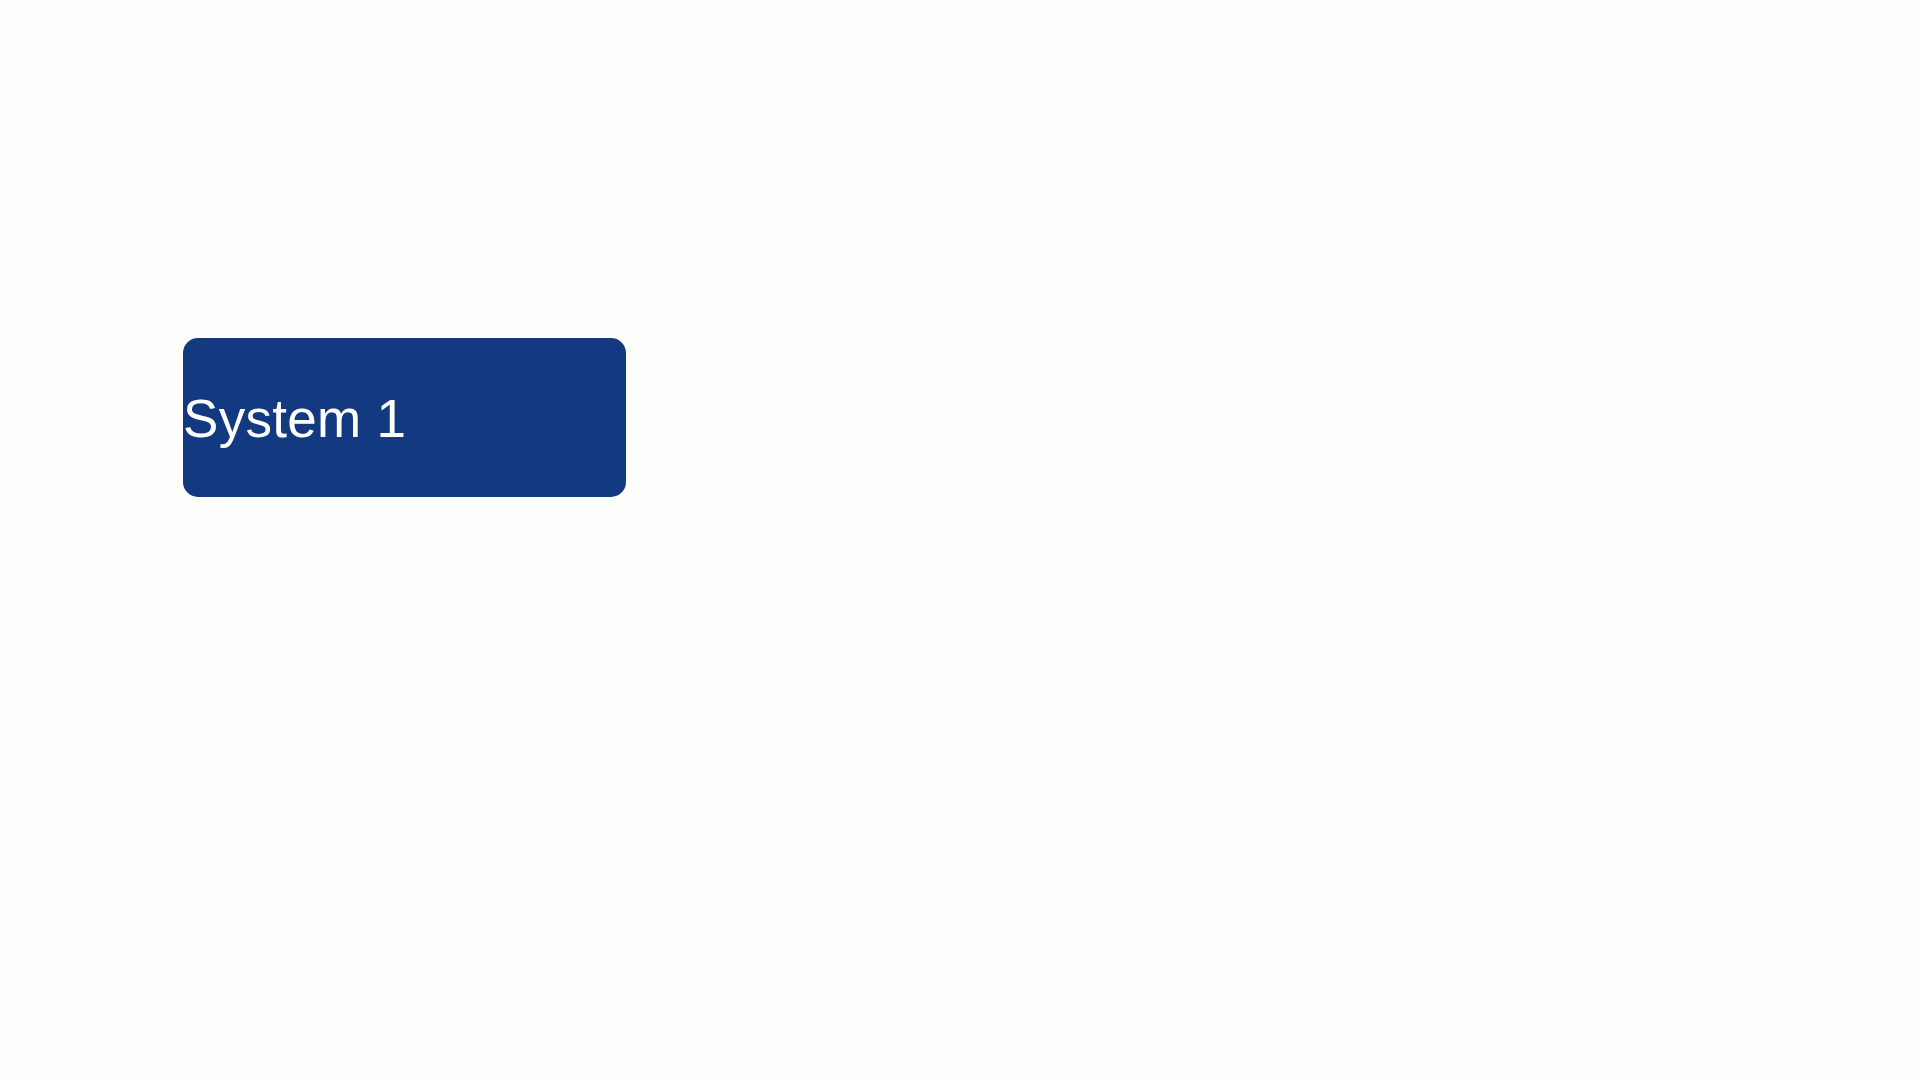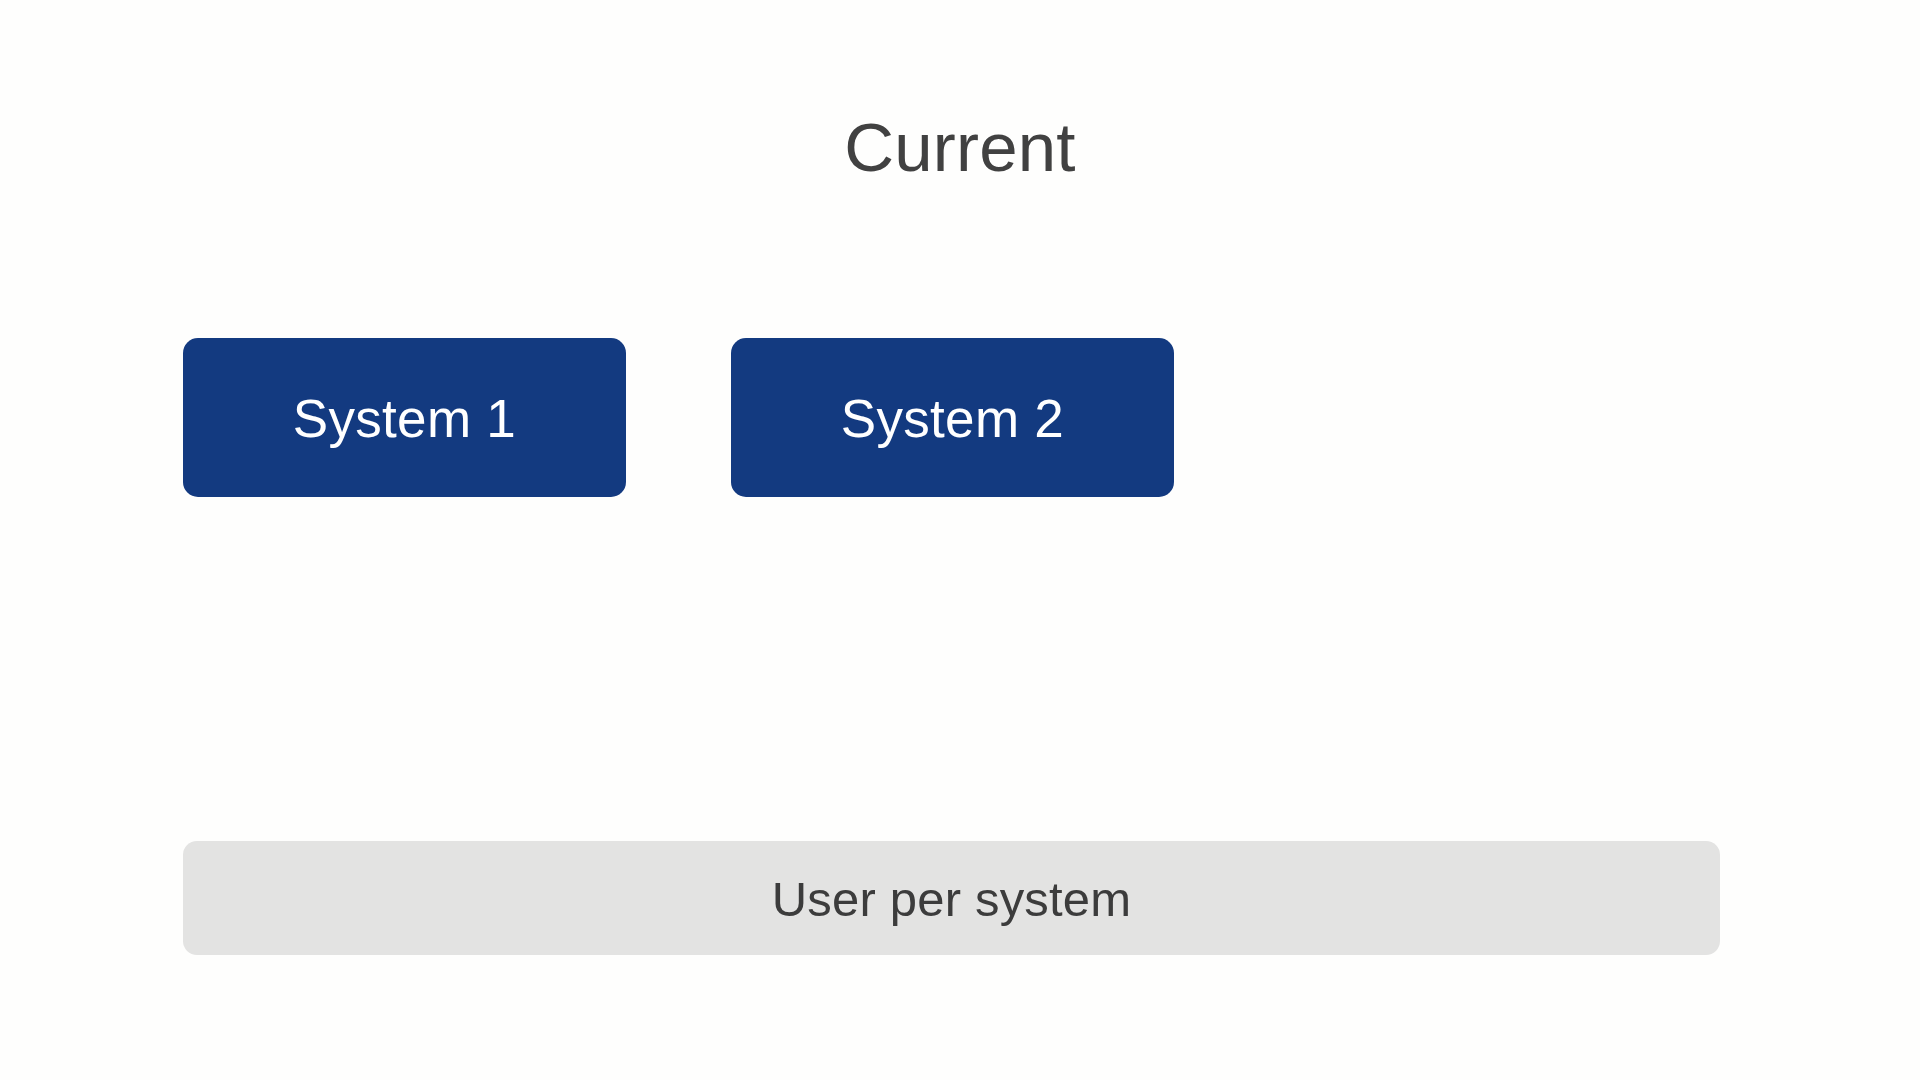--- a/index.html
+++ b/index.html
@@ -46,21 +46,21 @@
     top: 0;
     width: 1920px;
     height: 1080px;
     pointer-events: none;
   }
 
   .system-button {
     position: absolute;
     display: flex;
     align-items: center;
-    justify-content: center;
+    justify-content: flex-start;
     box-sizing: border-box;
     background: #133a80;
     border: none;
     border-radius: 15px;
     padding: 0;
     margin: 0;
     cursor: pointer;
     pointer-events: auto;
     font-family: inherit;
     overflow: hidden;
@@ -127,32 +127,25 @@
     letter-spacing: 0.2px;
     white-space: nowrap;
     transform: translateY(1px);
   }
 </style>
 </head>
 <body>
 
 <div class="canvas">
 
-  <div class="page-title">Current</div>
 
   <div class="system-row">
 
     <button class="system-button sys-1">
       <span class="system-label">System 1</span>
     </button>
 
-    <button class="system-button sys-2">
-      <span class="system-label">System 2</span>
-    </button>
 
 
   </div>
 
-  <button class="users-bar">
-    <span class="users-label">User per system</span>
-  </button>
 
 </div>
 
 </body></html>

